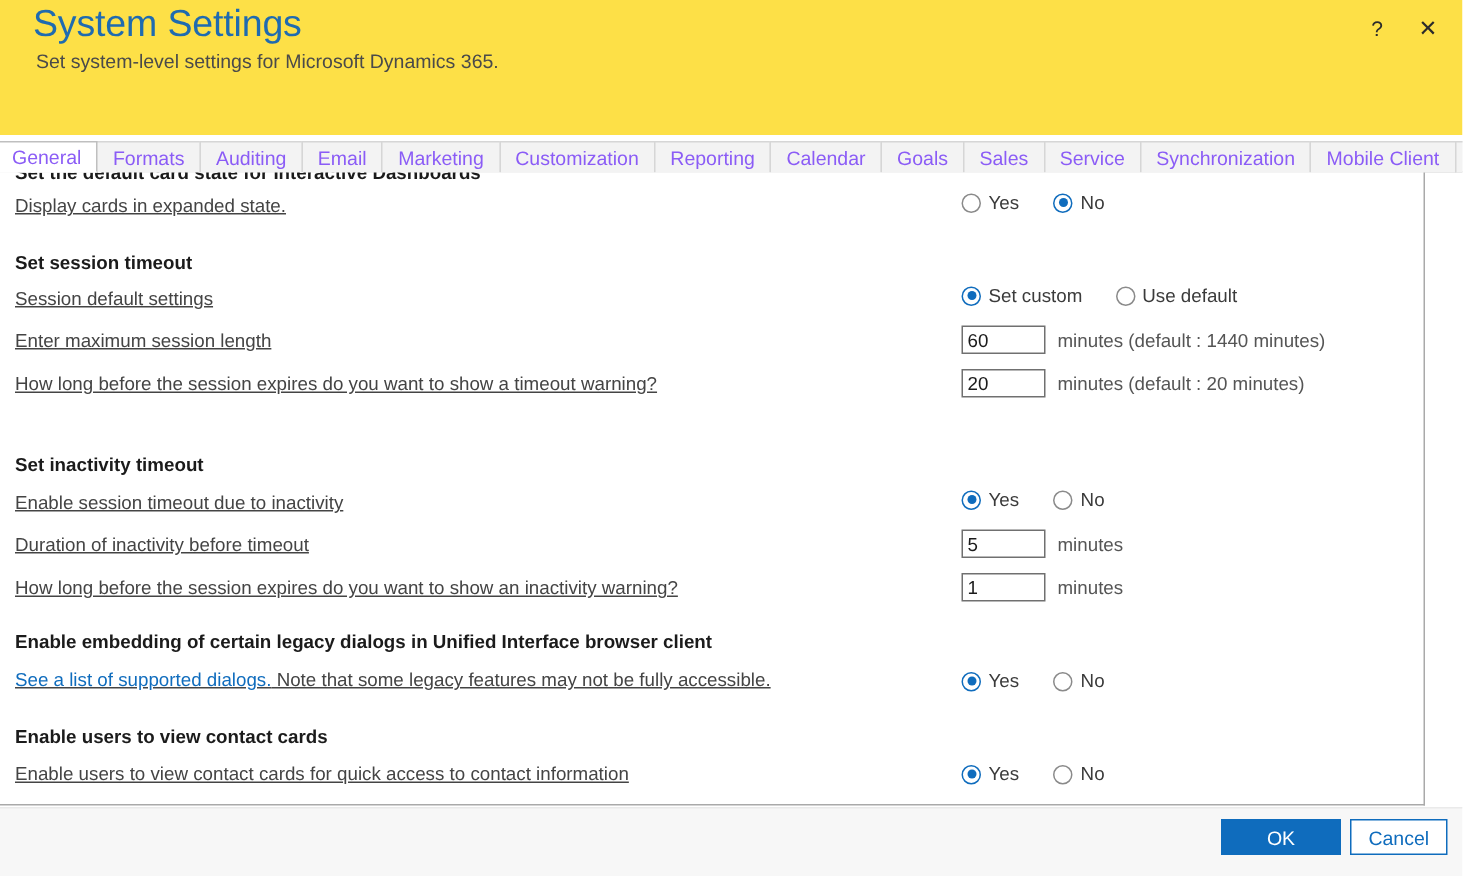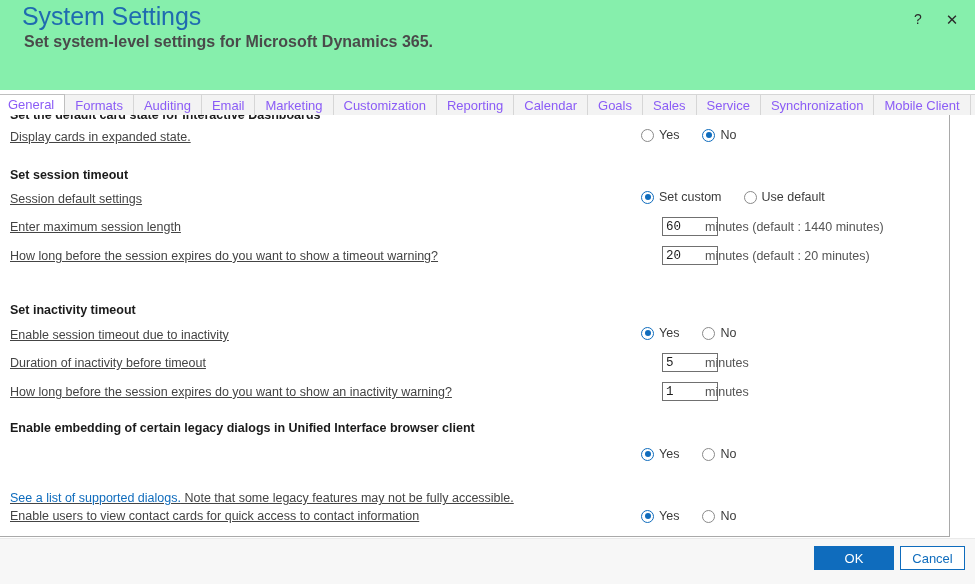--- a/index.html
+++ b/index.html
@@ -16,36 +16,35 @@
     width: 975px;
     height: 584px;
     background: #ffffff;
   }
 
   
   .header {
     position: absolute;
     top: 0; left: 0; right: 0;
     height: 90px;
-    background: #86efac;
+    background: #fde047;
   }
   .title {
     position: absolute;
     left: 22px; top: 2px;
     font-size: 25px;
     color: #1f6bb0;
     font-weight: normal;
     letter-spacing: -0.1px;
   }
   .subtitle {
     position: absolute;
     left: 24px; top: 33px;
-    font-size: 16px;
+    font-size: 13px;
     color: #4a4a4a;
-    font-weight: bold;
   }
   .win-ctrls {
     position: absolute;
     right: 12px; top: 8px;
     display: flex;
     gap: 12px;
     align-items: center;
   }
   .win-btn {
     width: 22px; height: 22px;
@@ -168,26 +167,25 @@
     color: #3b3b3b;
   }
 
   
   .num-input {
     position: absolute;
     width: 56px;
     height: 19px;
     border: 1px solid #707070;
     background: #ffffff;
-    font-family: Liberation Mono, monospace;
+    font-family: Liberation Sans, sans-serif;
     font-size: 12.5px;
     color: #1b1b1b;
     padding: 0 3px;
     outline: none;
-    margin-left: 21px;
   }
   .unit {
     position: absolute;
     font-size: 12.5px;
     color: #555555;
     white-space: nowrap;
   }
 
   
   .footer {
@@ -310,32 +308,33 @@
     <div class="label" style="top:241px;">Duration of inactivity before timeout</div>
     <input class="num-input" style="left: 641px; top: 238px;" type="text" value="5">
     <div class="unit" style="left:705px; top:241px;">minutes</div>
 
     <div class="label" style="top:270px;">How long before the session expires do you want to show an inactivity warning?</div>
     <input class="num-input" style="left: 641px; top: 267px;" type="text" value="1">
     <div class="unit" style="left:705px; top:270px;">minutes</div>
 
     <div class="section-head" style="top:306px;">Enable embedding of certain legacy dialogs in Unified Interface browser client</div>
 
-    <div class="label" style="top:331px;margin-top:45px;"><a class="link">See a list of supported dialogs.</a><span> Note that some legacy features may not be fully accessible.</span></div>
+    <div class="label" style="top:331px;"><a class="link">See a list of supported dialogs.</a><span> Note that some legacy features may not be fully accessible.</span></div>
     <div class="radio-group" style="left:641px; top:332px;">
       <div class="radio-opt checked">
         <span class="radio-dot"></span>
         <span class="radio-label">Yes</span>
       </div>
       <div class="radio-opt" style="margin-left:23px;">
         <span class="radio-dot"></span>
         <span class="radio-label">No</span>
       </div>
     </div>
 
+    <div class="section-head" style="top:369px;">Enable users to view contact cards</div>
 
     <div class="label" style="top:394px;">Enable users to view contact cards for quick access to contact information</div>
     <div class="radio-group" style="left:641px; top:394px;">
       <div class="radio-opt checked">
         <span class="radio-dot"></span>
         <span class="radio-label">Yes</span>
       </div>
       <div class="radio-opt" style="margin-left:23px;">
         <span class="radio-dot"></span>
         <span class="radio-label">No</span>

